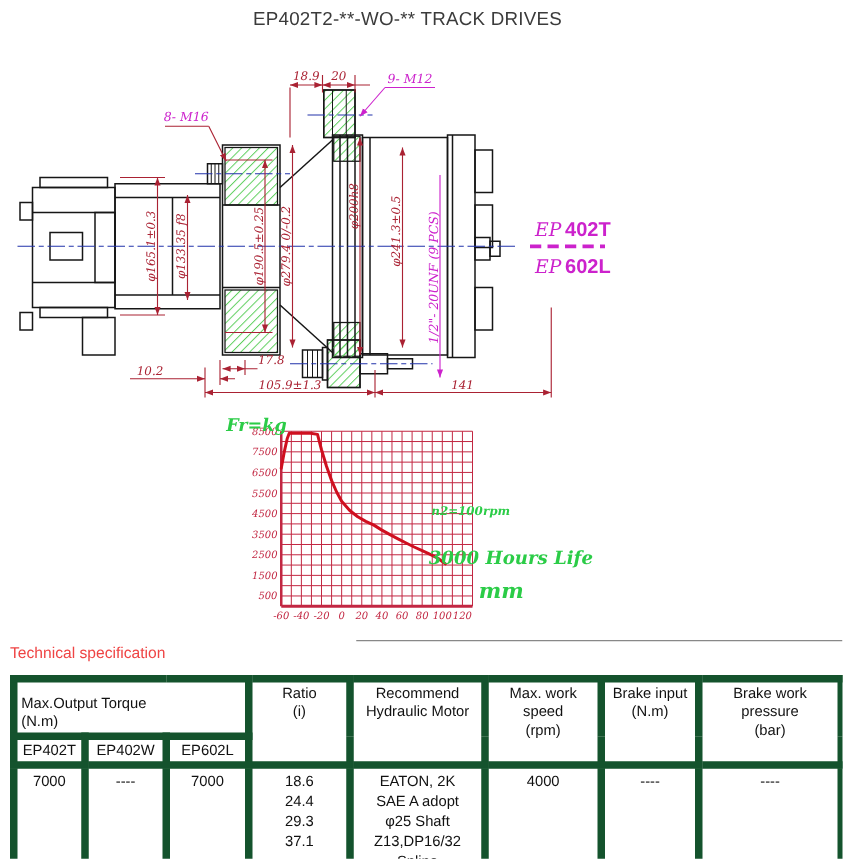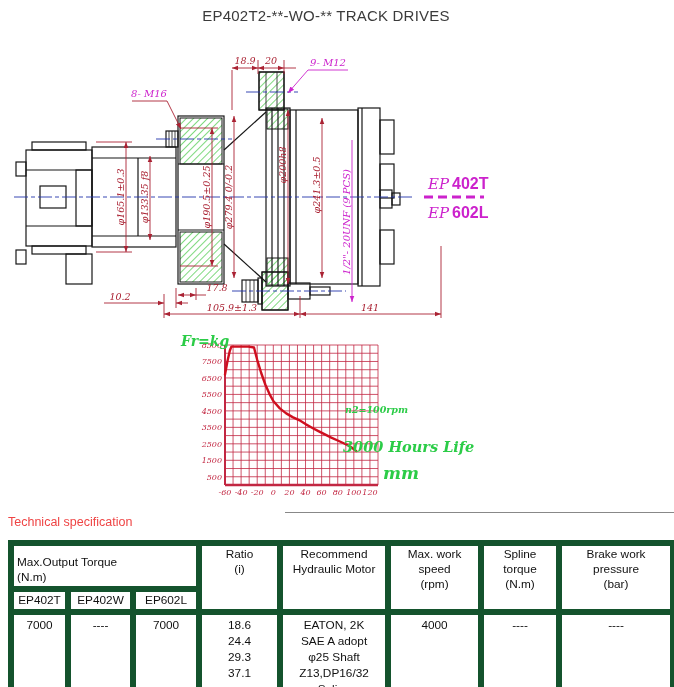--- a/index.html
+++ b/index.html
@@ -307,21 +307,21 @@
     </td>
     <td rowspan="2">
       <div>Recommend</div>
       <div>Hydraulic Motor</div>
     </td>
     <td rowspan="2">
       <div>Max. work speed</div>
       <div>(rpm)</div>
     </td>
     <td rowspan="2">
-      <div>Spline torque</div>
+      <div>Brake input</div>
       <div>(N.m)</div>
     </td>
     <td rowspan="2">
       <div>Brake work</div>
       <div>pressure</div>
       <div>(bar)</div>
     </td>
   </tr>
   <tr class="r2">
     <td>EP402T</td>

